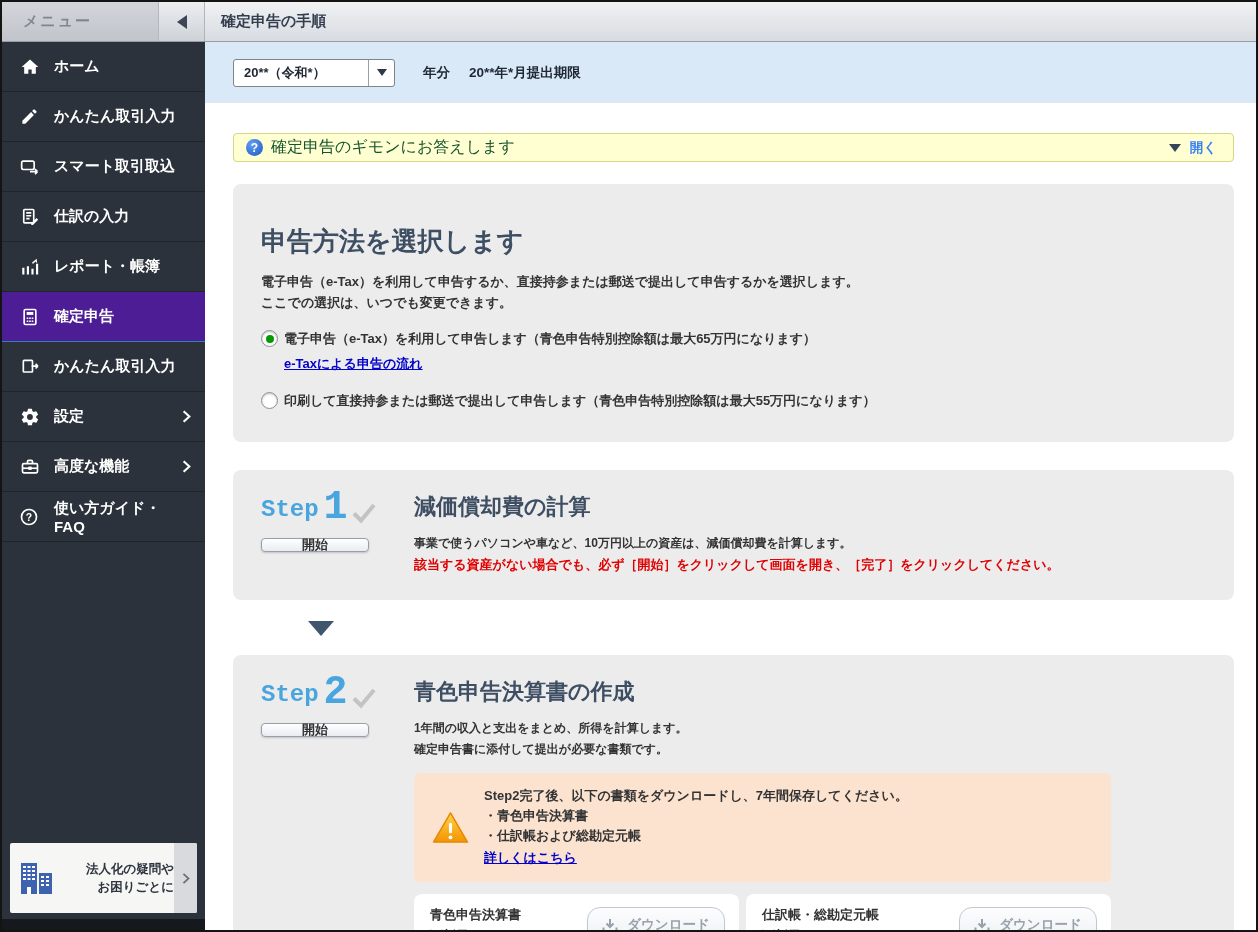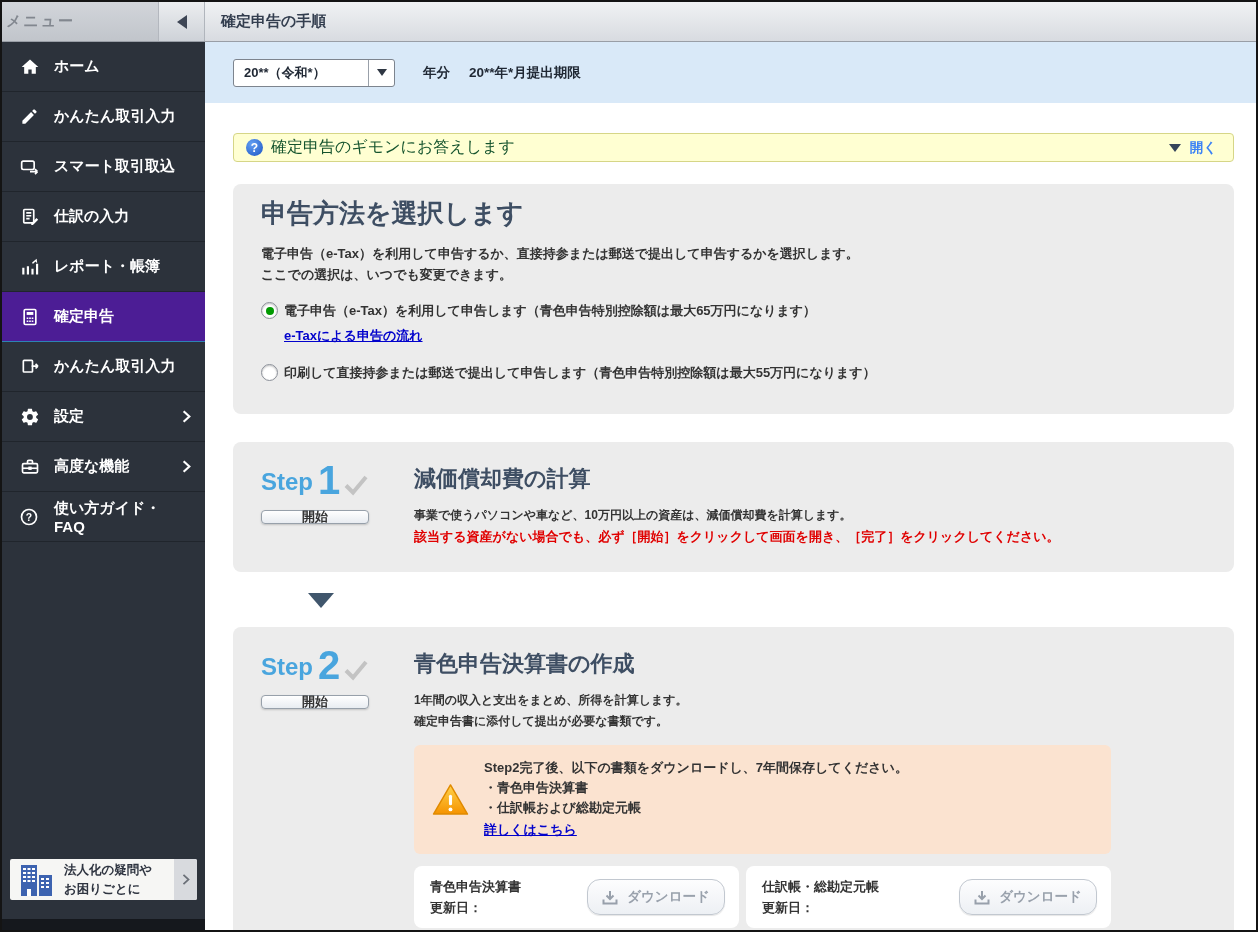--- a/index.html
+++ b/index.html
@@ -7,40 +7,40 @@
   body {
     font-family:"Liberation Sans","DejaVu Sans",sans-serif;
     background:#fff; border:2px solid #141414; overflow:hidden;
   }
   .app { display:flex; flex-direction:column; width:100%; height:100%; }
 
   
   .titlebar { flex:0 0 40px; display:flex; border-bottom:1px solid #999ea6; }
   .menu-head { width:203px; flex:0 0 203px; display:flex; align-items:center;
     background:linear-gradient(#d2d5da,#c1c5cb); border-right:1px solid #b0b5bc; }
-  .menu-label { padding-left:4px; color:#82878f; font-weight:bold; font-size:15px; letter-spacing:2px; flex:1; }
+  .menu-label { padding-left:21px; color:#82878f; font-weight:bold; font-size:15px; letter-spacing:2px; flex:1; }
   .collapse-btn { width:46px; height:100%; border-left:1px solid #b3b7be;
     background:linear-gradient(#eceef0,#ced2d8); display:flex; align-items:center; justify-content:center; cursor:pointer; }
   .tri-left { width:0; height:0; border-top:7px solid transparent; border-bottom:7px solid transparent; border-right:10px solid #3d4554; }
   .page-head { flex:1; background:linear-gradient(#f0f2f4,#d8dbe0); display:flex; align-items:center;
     padding-left:16px; font-weight:bold; font-size:15px; color:#333e4f; }
 
   
   .body-row { flex:1; display:flex; min-height:0; }
 
   
   .sidebar { width:203px; flex:0 0 203px; background:#2c323b; position:relative; }
   .sidebar::after { content:""; position:absolute; left:0; right:0; bottom:0; height:11px; background:#15181d; }
   .nav-item { height:50px; display:flex; align-items:center; gap:12px; padding:0 14px 0 15px;
     border-bottom:1px solid #20252c; color:#fff; font-weight:bold; font-size:15px; cursor:pointer; }
   .nav-item .icon { width:25px; display:flex; justify-content:center; align-items:center; }
   .nav-item.selected { background:#4c1d95; border-bottom-color:#2d83b3; }
   .nav-item .chev { margin-left:auto; display:flex; }
-  .banner { position:absolute; left:8px; bottom:30px; width:187px; height:41px; background:#f6f6f4;
-    border-radius:2px; display:flex; align-items:center; overflow:hidden; cursor:pointer; }
+  .banner { position:absolute; left:8px; bottom:17px; width:187px; height:70px; background:#f6f6f4;
+    border-radius:2px; display:flex; align-items:center; overflow:hidden; cursor:pointer;text-align:right; }
   .banner-icon { margin:0 7px 0 9px; flex:0 0 auto; display:flex; }
   .banner-text { font-size:12.5px; font-weight:bold; color:#2e3440; line-height:1.45; flex:1; }
   .banner-arrow { width:23px; align-self:stretch; background:#d8dade; display:flex; align-items:center; justify-content:center; }
 
   
   .content { flex:1; background:#fff; display:flex; flex-direction:column; min-width:0; }
   .year-band { flex:0 0 61px; background:#d9e9f8; display:flex; align-items:center; padding-left:28px; }
   .dropdown { width:162px; height:28px; background:#fff; border:1px solid #7d848e; border-radius:3px;
     display:flex; align-items:stretch; cursor:pointer;text-align:right; }
   .dropdown .val { flex:1; display:flex; align-items:center; padding-left:10px; font-size:13px; font-weight:bold; color:#1f2733; }
@@ -56,35 +56,35 @@
     display:flex; align-items:center; padding:0 12px; }
   .q-icon { width:17px; height:17px; border-radius:50%; flex:0 0 17px;
     background:radial-gradient(circle at 35% 30%, #639ff2, #1c55c4); color:#fff; font-size:12px; font-weight:bold;
     display:flex; align-items:center; justify-content:center; margin-right:8px; }
   .faq-text { font-size:16px; font-weight:normal; color:#14532d; }
   .faq-toggle { margin-left:auto; display:flex; align-items:center; gap:9px; font-size:13.5px; font-weight:bold;
     color:#3b82f6; cursor:pointer; padding-right:4px; }
   .caret-open { width:0; height:0; border-left:6px solid transparent; border-right:6px solid transparent; border-top:8px solid #36455a; }
 
   
-  .panel { background:#ececec; border-radius:8px; padding:12px 28px; width:100%; }
+  .panel { background:#ececec; border-radius:8px; padding:40px 28px; width:100%; }
   .method-panel { margin-top:22px; padding-bottom:32px; }
   .method-title { font-size:26px; font-weight:bold; color:#3e4e63; margin-bottom:12px; }
   .desc { font-size:13px; font-weight:bold; color:#333; line-height:1.65; }
   .radio-row { display:flex; align-items:center; margin-top:16px; font-size:13px; font-weight:bold; color:#333; cursor:pointer; }
   .radio { width:17px; height:17px; border-radius:50%; background:#fff; border:1px solid #8a8f98;
     margin-right:6px; position:relative; flex:0 0 17px; box-shadow:inset 0 1px 2px rgba(0,0,0,.25); }
   .radio.checked::after { content:""; position:absolute; inset:3.5px; border-radius:50%; background:#019a01; }
   .etax-link { display:inline-block; margin:7px 0 3px 23px; font-size:13px; font-weight:bold; color:#0202cc;
     text-decoration:underline; cursor:pointer; }
 
   
   .step-panel { margin-top:28px; display:flex; padding:22px 28px 26px; }
   .step-col { flex:0 0 153px; }
-  .step-line { display:flex; align-items:flex-end; color:#49a5de; }
+  .step-line { display:flex; align-items:flex-end; color:#49a5de;font-family:Liberation Mono, monospace; }
   .step-word { font-size:24px; font-weight:bold; line-height:1; padding-bottom:3px; }
   .step-num { font-size:40px; font-weight:bold; line-height:.82; margin-left:5px; }
   .step-check { margin-left:3px; margin-bottom:1px; display:flex; }
   .start-btn { margin-top:13px; width:108px; height:14px; border:1px solid #97a0aa; border-radius:4px;
     background:linear-gradient(#ffffff,#e8ecf1); box-shadow:0 1px 2px rgba(0,0,0,.18);
     font-size:13px; font-weight:bold; color:#333; display:flex; align-items:center; justify-content:center; cursor:pointer; }
   .step-body { flex:1; min-width:0; }
   .step-title { font-size:22px; font-weight:bold; color:#3e4e63; margin-bottom:11px; }
   .step-desc { font-size:12px; font-weight:bold; color:#333; line-height:1.7; }
   .step-warning { font-size:13px; font-weight:bold; color:#e00000; margin-top:3px; }

